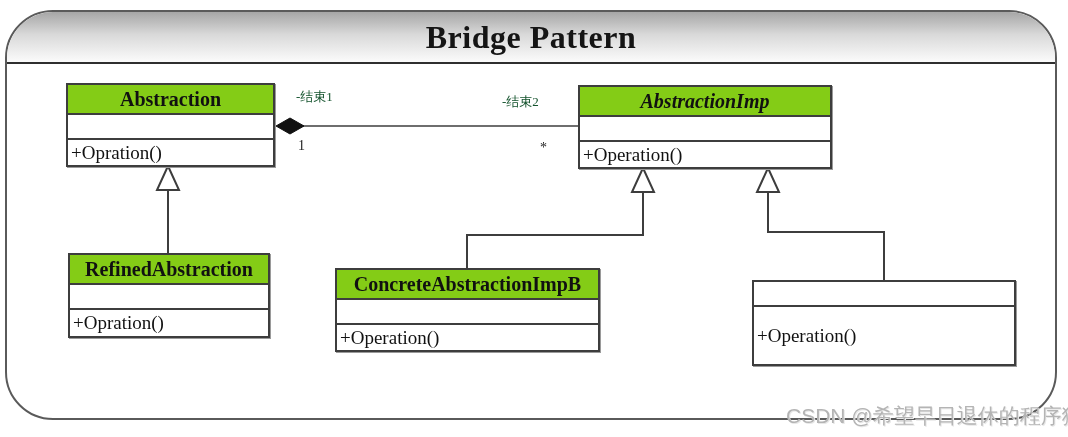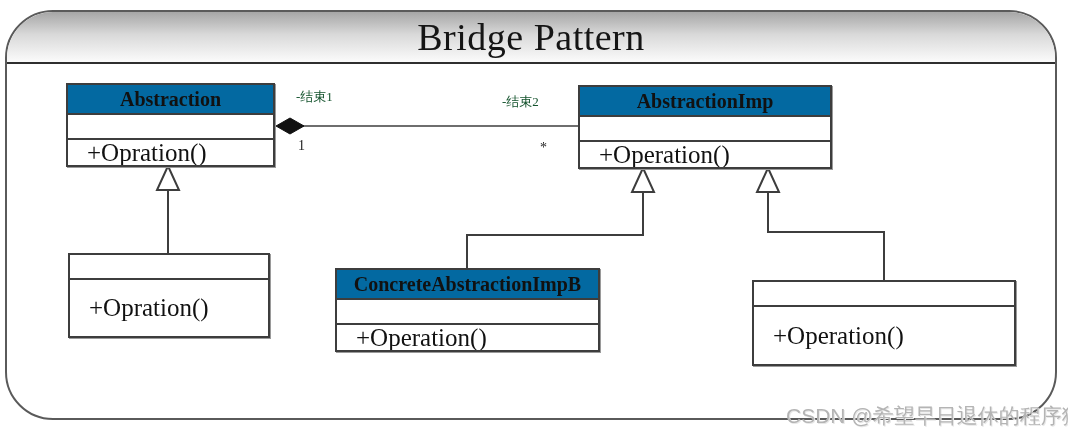--- a/index.html
+++ b/index.html
@@ -12,39 +12,39 @@
     border:2px solid #5a5a5a;border-radius:48px;background:#ffffff;
     box-sizing:border-box;overflow:hidden;
   }
   .frame-header{
     position:absolute;left:0;top:0;width:100%;height:50px;
     background:linear-gradient(to bottom,#a6a6a6 0%,#d9d9d9 45%,#fbfbfb 100%);
     border-bottom:2px solid #2f2f2f;
     display:flex;align-items:center;justify-content:center;
   }
   .frame-title{
-    font-size:38px;font-weight:normal;color:#151515;letter-spacing:0.5px;
+    font-size:32px;font-weight:bold;color:#151515;letter-spacing:0.5px;
   }
   .uml-class{
-    position:absolute;background:#0369a1;border:2px solid #3d3d3d;
+    position:absolute;background:#84cc16;border:2px solid #3d3d3d;
     box-sizing:border-box;display:flex;flex-direction:column;
     box-shadow:1px 1px 0 #9a9a9a;
   }
   .uml-name{
     height:28px;flex:0 0 28px;border-bottom:2px solid #3d3d3d;
     display:flex;align-items:center;justify-content:center;
     font-weight:bold;font-size:20px;white-space:nowrap;overflow:hidden;
   }
-  .uml-name.italic{}
+  .uml-name.italic{font-style:italic;}
   .uml-attrs{
     height:23px;flex:0 0 23px;border-bottom:2px solid #3d3d3d;background:#ffffff;
   }
   .uml-methods{
-    flex:1;display:flex;align-items:center;padding-left:19px;
-    font-size:25px;white-space:nowrap;overflow:hidden;background:#ffffff;
+    flex:1;display:flex;align-items:center;padding-left:3px;
+    font-size:19px;white-space:nowrap;overflow:hidden;background:#ffffff;
   }
   .conn-label{
     position:absolute;font-size:13px;color:#14532d;white-space:nowrap;
   }
   .mult-label{
     position:absolute;font-size:14px;color:#222;white-space:nowrap;
   }
   .watermark{
     position:absolute;left:786px;top:402px;font-size:21px;color:#b4b4b4;
     font-family:"Liberation Sans","DejaVu Sans",sans-serif;
@@ -89,20 +89,21 @@
     <div class="uml-methods">+Opration()</div>
   </div>
 
   <div class="uml-class" style="left:578px;top:85px;width:254px;height:84px">
     <div class="uml-name italic">AbstractionImp</div>
     <div class="uml-attrs"></div>
     <div class="uml-methods">+Operation()</div>
   </div>
 
   <div class="uml-class" style="left:68px;top:253px;width:202px;height:85px">
+    <div class="uml-name">RefinedAbstraction</div>
     <div class="uml-attrs"></div>
     <div class="uml-methods">+Opration()</div>
   </div>
 
   <div class="uml-class" style="left:335px;top:268px;width:265px;height:84px">
     <div class="uml-name">ConcreteAbstractionImpB</div>
     <div class="uml-attrs"></div>
     <div class="uml-methods">+Operation()</div>
   </div>
 

